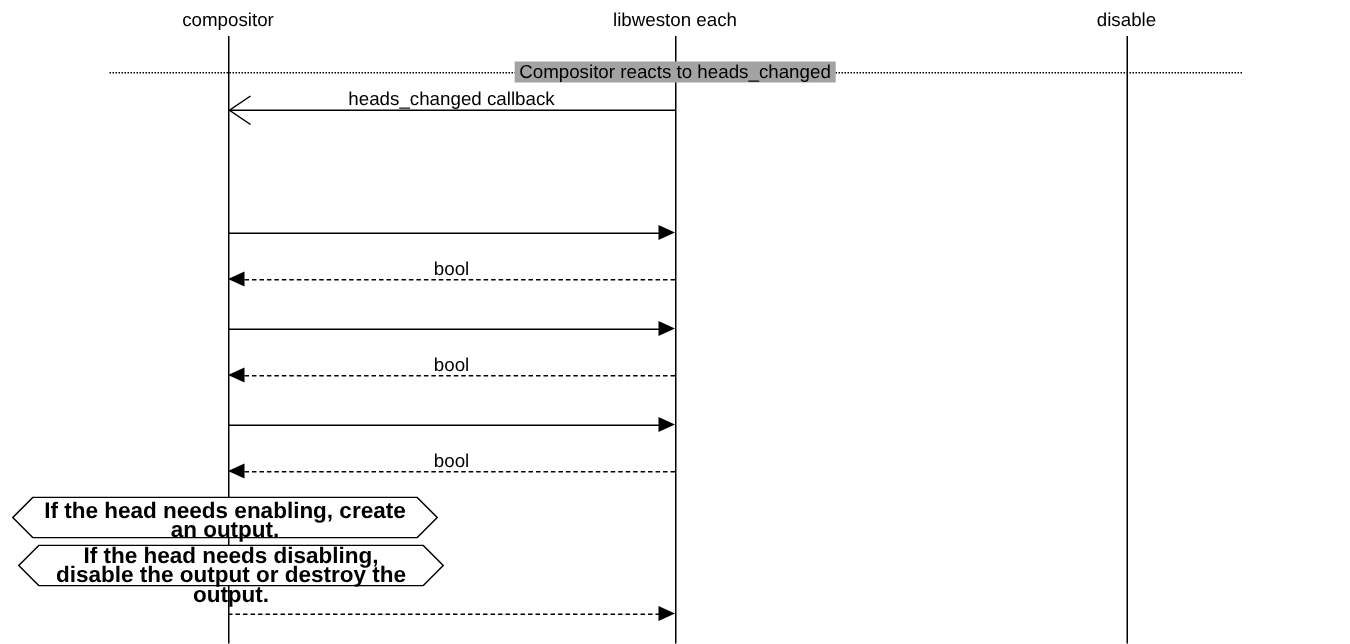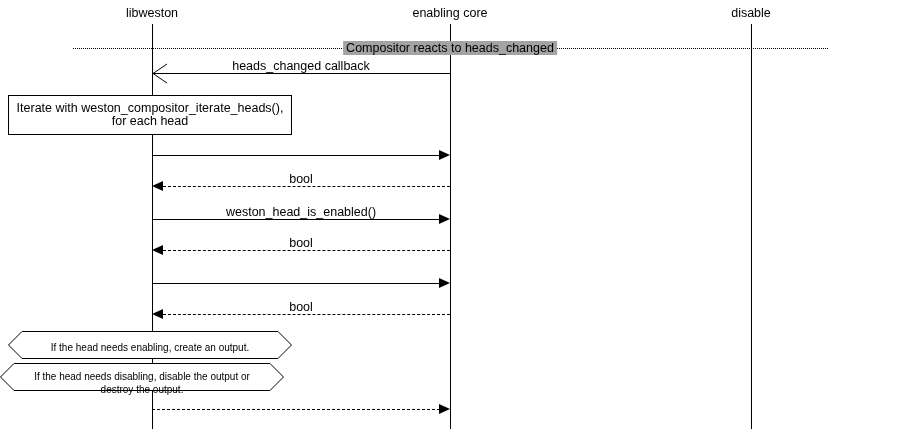--- a/index.html
+++ b/index.html
@@ -96,33 +96,34 @@
   .hex-note svg { position: absolute; left: 0; top: 0; }
   .hex-text {
     position: absolute;
     left: 0; top: 0;
     width: 100%;
     height: 100%;
     display: flex;
     align-items: center;
     justify-content: center;
     text-align: center;
-    font-size: 10px;
+    font-size: 15px;
     line-height: 13px;
     box-sizing: border-box;
     padding: 16px 20px;
+    font-weight: bold;
   }
 </style>
 </head>
 <body>
 
 <div id="diagram">
 
-  <div class="lifeline-head" style="left:152px; top:6px;">libweston</div>
-  <div class="lifeline-head" style="left:450px; top:6px;">enabling core</div>
+  <div class="lifeline-head" style="left:152px; top:6px;">compositor</div>
+  <div class="lifeline-head" style="left:450px; top:6px;">libweston each</div>
   <div class="lifeline-head" style="left:751px; top:6px;">disable</div>
 
   <div class="lifeline-line" style="left:152px; top:24px; height:405px;"></div>
   <div class="lifeline-line" style="left:450px; top:24px; height:405px;"></div>
   <div class="lifeline-line" style="left:751px; top:24px; height:405px;"></div>
 
   <div class="divider" style="left:73px; top:48px; width:755px;"></div>
   <div class="divider-label" style="left:450px; top:48px;">Compositor reacts to heads_changed</div>
 
   <div class="msg-label" style="left:301px; top:59px;">heads_changed callback</div>
@@ -133,45 +134,43 @@
     </svg>
   </div>
 
   <div class="msg-line" style="left:152px; top:155px; width:288px;"></div>
   <div class="arrow-solid-right" style="left:439px; top:150px;"></div>
 
   <div class="msg-label" style="left:301px; top:172px;">bool</div>
   <div class="msg-line dashed" style="left:163px; top:186px; width:287px;"></div>
   <div class="arrow-solid-left" style="left:152px; top:181px;"></div>
 
-  <div class="msg-label" style="left:301px; top:205px;">weston_head_is_enabled()</div>
   <div class="msg-line" style="left:152px; top:219px; width:288px;"></div>
   <div class="arrow-solid-right" style="left:439px; top:214px;"></div>
 
   <div class="msg-label" style="left:301px; top:236px;">bool</div>
   <div class="msg-line dashed" style="left:163px; top:250px; width:287px;"></div>
   <div class="arrow-solid-left" style="left:152px; top:245px;"></div>
 
   <div class="msg-line" style="left:152px; top:283px; width:288px;"></div>
   <div class="arrow-solid-right" style="left:439px; top:278px;"></div>
 
   <div class="msg-label" style="left:301px; top:300px;">bool</div>
   <div class="msg-line dashed" style="left:163px; top:314px; width:287px;"></div>
   <div class="arrow-solid-left" style="left:152px; top:309px;"></div>
 
-  <div class="note-box" style="left:8px; top:95px; width:284px; height:40px;">Iterate with weston_compositor_iterate_heads(), for each head</div>
 
   <div class="hex-note" style="left:8px; top:331px; width:284px; height:28px;">
     <svg width="284" height="28" viewBox="0 0 284 28">
       <polygon points="14,0.5 270,0.5 283.5,14 270,27.5 14,27.5 0.5,14" fill="#ffffff" stroke="#000000" stroke-width="1"></polygon>
     </svg>
     <div class="hex-text">If the head needs enabling, create an output.</div>
   </div>
 
-  <div class="hex-note" style="left:0; top:363px; width:284px; height:40px;">
+  <div class="hex-note" style="left:12px; top:363px; width:284px; height:40px;">
     <svg width="284" height="28" viewBox="0 0 284 28">
       <polygon points="14,0.5 270,0.5 283.5,14 270,27.5 14,27.5 0.5,14" fill="#ffffff" stroke="#000000" stroke-width="1"></polygon>
     </svg>
     <div class="hex-text">If the head needs disabling, disable the output or destroy the output.</div>
   </div>
 
   <div class="msg-line dashed" style="left:152px; top:409px; width:288px;"></div>
   <div class="arrow-solid-right" style="left:439px; top:404px;"></div>
 
 </div>

